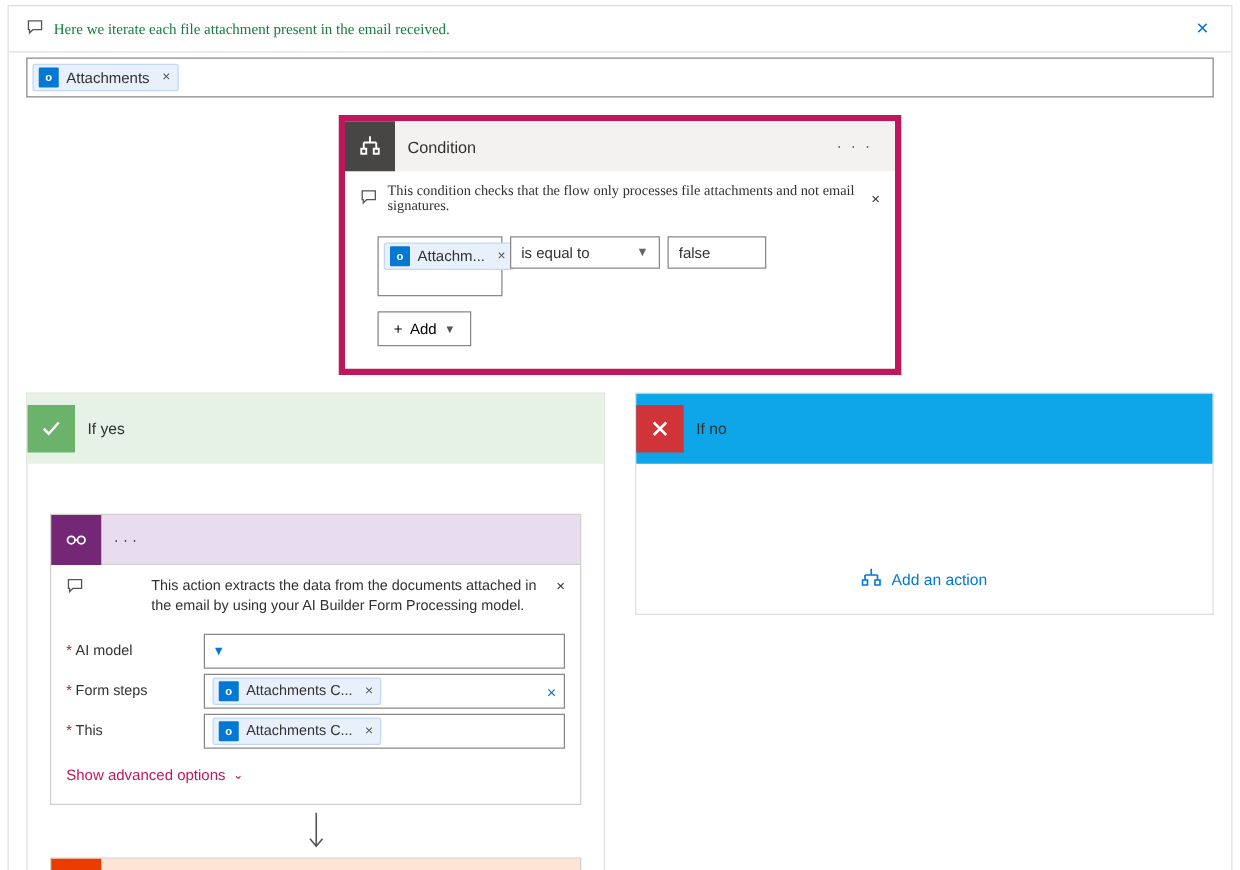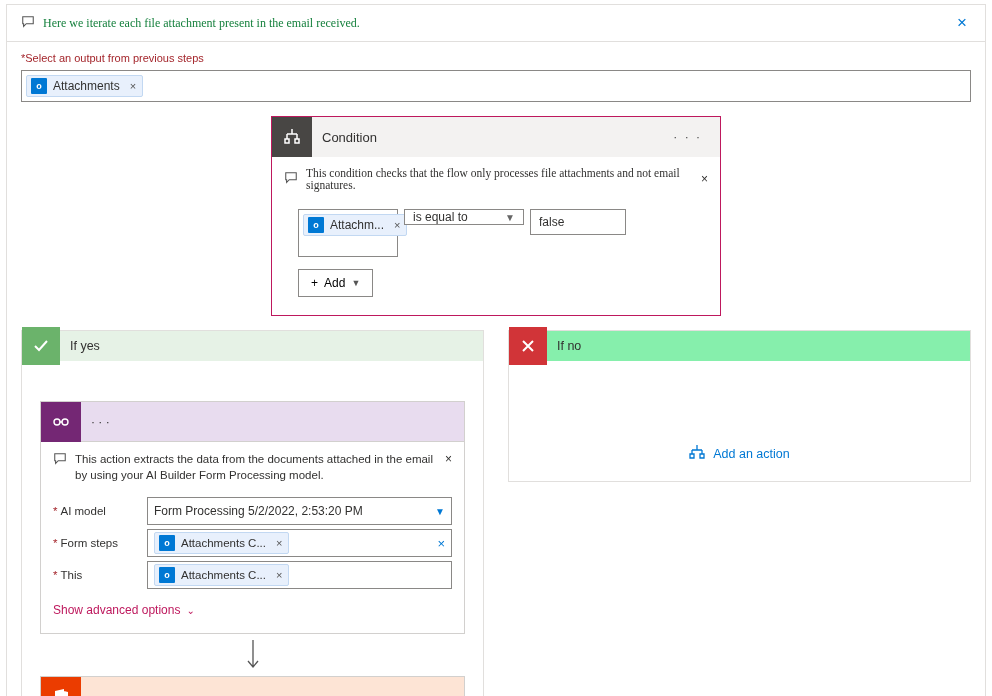--- a/index.html
+++ b/index.html
@@ -55,21 +55,21 @@
     border-radius: 1px;
   }
   .token .token-x { cursor: pointer; color: #555; margin-left: 4px; font-size: 11px;}
   .center-col {
     display: flex;
     flex-direction: column;
     align-items: center;
   }
   .condition-card {
     width: 450px;
-    border: 1px solid #be185d;
+    border: 5px solid #be185d;
     background: #fff;
     margin-top: 0;
   }
   .card-header {
     display: flex;
     align-items: center;
     background: #f3f2f1;
     padding: 0 10px 0 0;
     height: 40px;
     gap: 10px;
@@ -98,27 +98,27 @@
   }
   .cond-box {
     border: 1px solid #8a8886;
     padding: 4px;
     background: #fff;
     display: flex;
     align-items: flex-start;
   }
   .cond-operand1 { width: 100px; height: 48px; }
   .cond-op {
-    width: 120px; height: 16px;
+    width: 120px; height: 26px;
     display: flex; align-items: center; justify-content: space-between;
     padding: 4px 8px;
     font-size: 12px;
   }
   .cond-val {
-    width: 96px; height: 26px;
+    width: 79px; height: 26px;
     display: flex; align-items: center;
     padding: 4px 8px;
     font-size: 12px;
   }
   .cond-op .chev { color: #666; font-size: 10px;}
   .add-btn {
     margin-top: 12px;
     border: 1px solid #8a8886;
     padding: 6px 12px;
     background: #fff;
@@ -136,27 +136,27 @@
     align-items: flex-start;
   }
   .branch {
     flex: 1;
     border: 1px solid #e1dfdd;
     background: #fff;
   }
   .branch-header {
     display: flex;
     align-items: center;
-    height: 30px;
+    height: 56px;
     font-size: 12.5px;
     gap: 10px;
     padding-right: 12px;
   }
   .branch-header.yes { background: #e6f2e6; }
-  .branch-header.no  { background: #86efac; align-items: center; }
+  .branch-header.no  { background: #0ea5e9; align-items: center; }
   .branch-header .sq {
     width: 38px; height: 38px;
     display: flex; align-items: center; justify-content: center;
     color: #fff;
   }
   .sq.green { background: #6bb36b; }
   .sq.red   { background: #d13438; }
   .yes-content { padding: 40px 18px 18px; }
   .no-content {
     padding: 40px 18px 18px;
@@ -186,23 +186,23 @@
     display: flex; align-items: center; justify-content: center;
   }
   .ac-icon.purple { background: #742774; }
   .ac-icon.orange { background: #eb3c00; }
   .ac-title { flex: 1; font-size: 13px; }
   .ac-body { padding: 0 12px 12px; }
   .ac-note {
     display: flex; gap: 8px; padding: 10px 0;
     align-items: flex-start;
   }
-  .ac-note .note-text { flex: 1; font-size: 11.5px; line-height: 1.35; }
+  .ac-note .note-text { flex: 1; font-size: 11.5px; line-height: 1.35; margin-left: 46px; }
   .form-row {
-    display: flex; align-items: center; gap: 4px;
+    display: flex; align-items: center; gap: 20px;
     margin: 4px 0;
   }
   .form-row .fr-label {
     width: 90px;
     font-size: 11.5px;
     color: #323130;
   }
   .form-row .fr-label .ast { color: #a4262c; margin-right: 3px;}
   .form-row .fr-input {
     flex: 1;
@@ -236,21 +236,20 @@
   <div class="note-row">
     <span class="comment-icon">
       <svg class="comment" viewBox="0 0 16 16">
           <path fill="none" stroke="#555" stroke-width="1.2" d="M2 2h12v8H6l-3 3v-3H2z"></path>
         </svg>
     </span>
     <span class="note-text">Here we iterate each file attachment present in the email received.</span>
     <span class="close-x">×</span>
   </div>
 
-  <span class="label-required">*<span>Select an output from previous steps</span></span>
   <div class="token-field">
     <span class="token">
       <span class="token-icon">o</span>
       <span>Attachments</span>
       <span class="token-x">×</span>
     </span>
   </div>
 
   <div class="center-col">
     <div class="condition-card">
@@ -333,21 +332,20 @@
                     <path fill="none" stroke="#555" stroke-width="1.2" d="M2 2h12v8H6l-3 3v-3H2z"></path>
                   </svg>
               </span>
               <span class="note-text">This action extracts the data from the documents attached in the email by using your AI Builder Form Processing model.</span>
               <span class="close-x">×</span>
             </div>
 
             <div class="form-row">
               <span class="fr-label"><span class="ast">*</span><span>AI model</span></span>
               <div class="fr-input">
-                <span>Form Processing 5/2/2022, 2:53:20 PM</span>
                 <span class="chev">▼</span>
               </div>
             </div>
 
             <div class="form-row">
               <span class="fr-label"><span class="ast">*</span><span>Form steps</span></span>
               <div class="fr-input">
                 <span class="token">
                   <span class="token-icon">o</span>
                   <span>Attachments C...</span>

